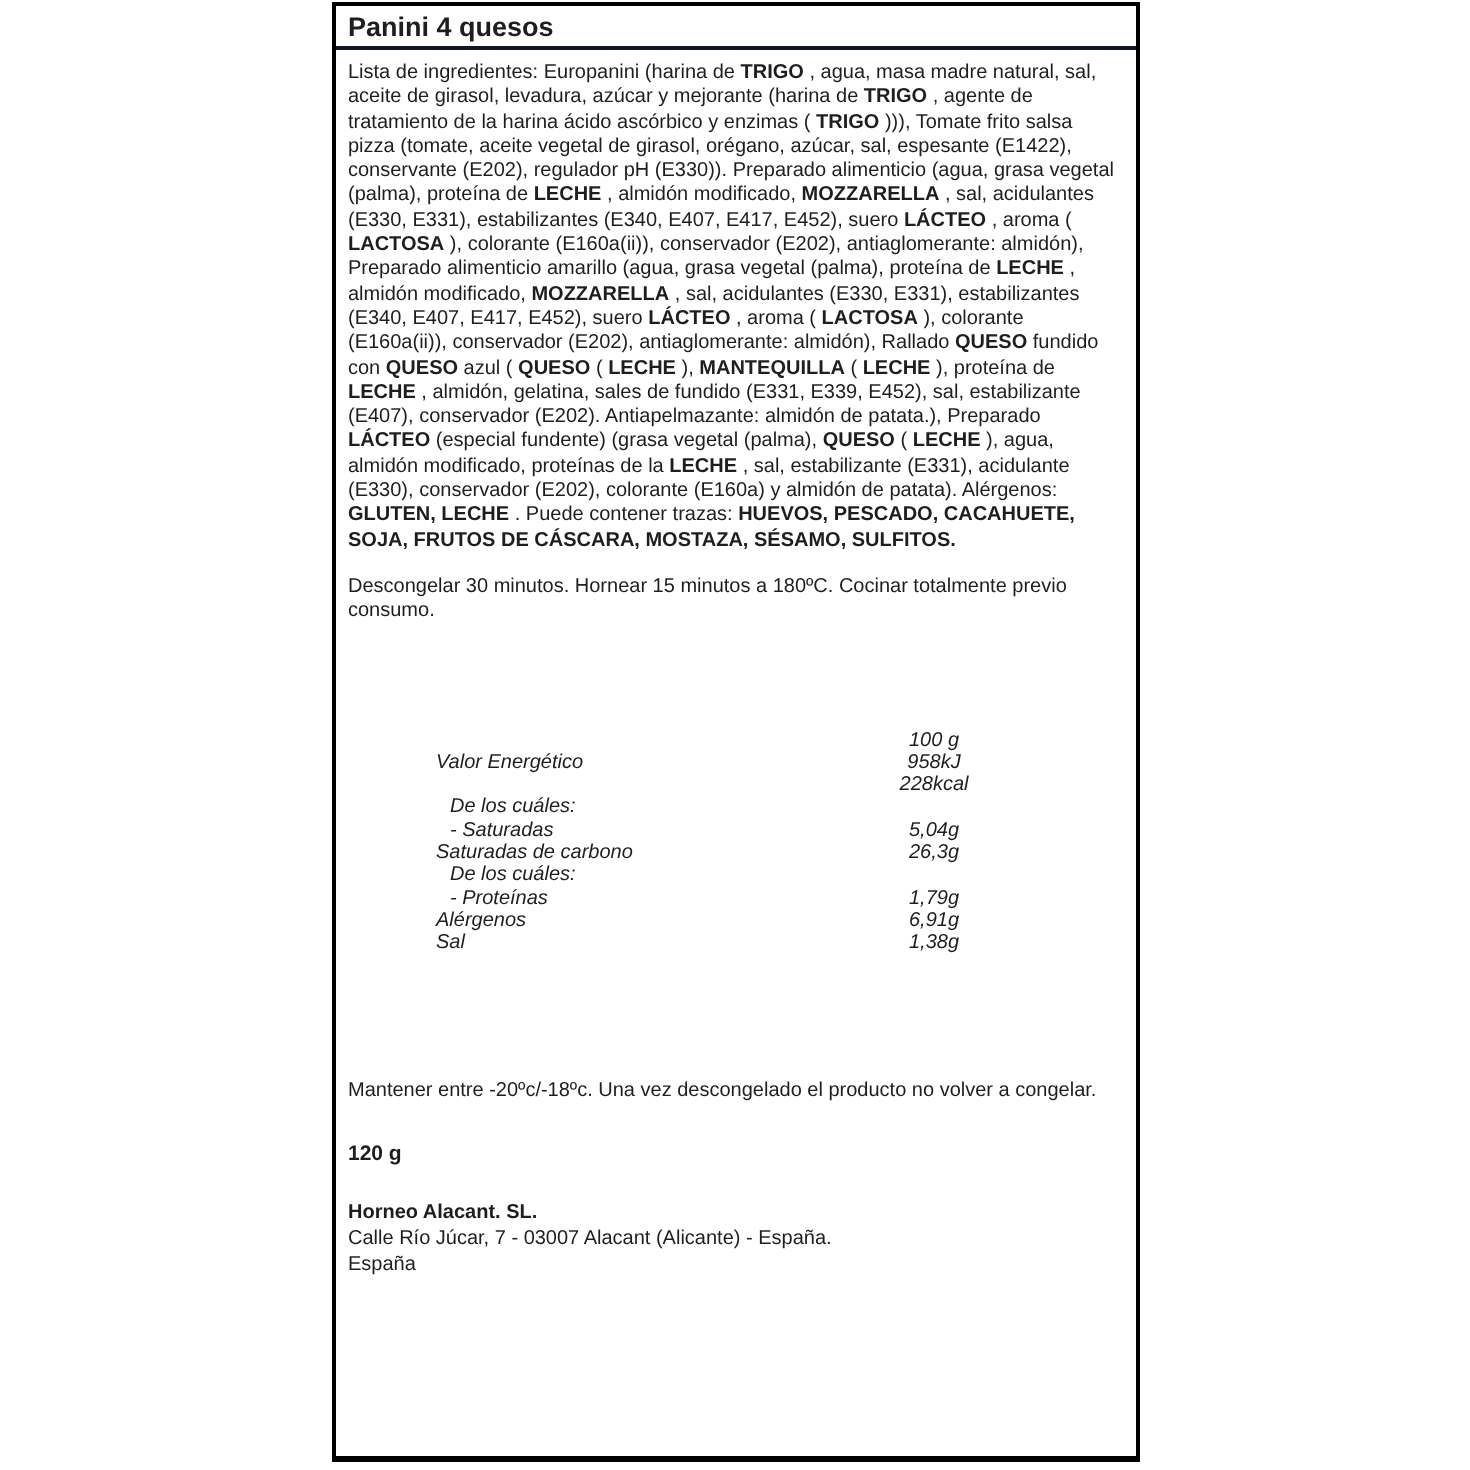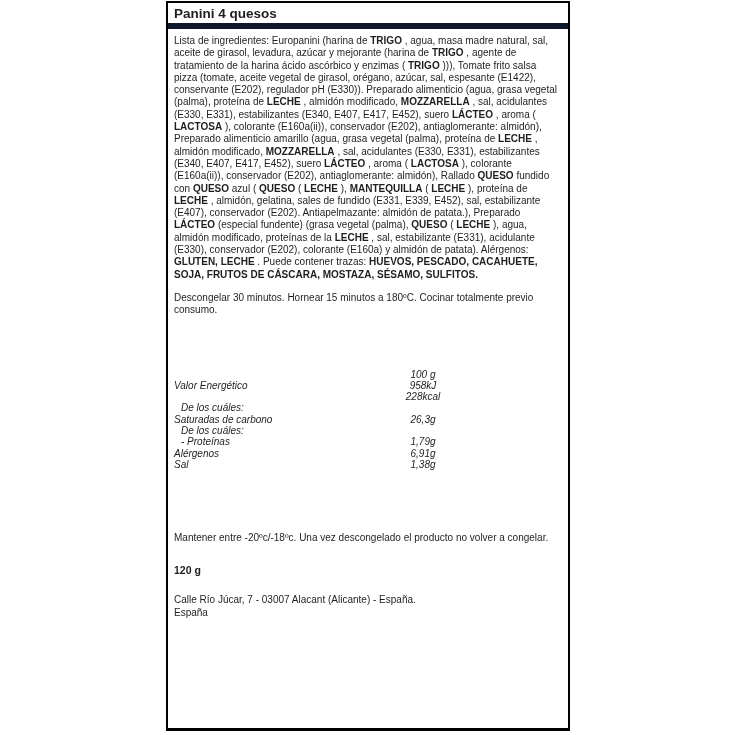--- a/index.html
+++ b/index.html
@@ -8,30 +8,30 @@
 
   .label-box {
     position:absolute; left:166px; top:1px;
     width:404px; height:730px;
     border:2px solid #000; border-bottom-width:3px;
     background:#fff;
   }
   .title {
     font-size:13.5px; font-weight:bold;
     padding:3px 6px 2px 6px;
-    border-bottom:6px solid #0f172a;
+    border-bottom:2px solid #0f172a;
   }
   .content { padding:4px 9px 0 6px; font-size:10px; line-height:12.3px; }
   .content b { font-weight:bold; }
   .ing { margin-top:2px; }
   .cook { margin-top:11px; }
 
   .nutrition { margin-top:52px; line-height:11.3px;font-style:italic; }
   .nrow { white-space:nowrap; }
-  .nlabel { display:inline-block; width:218px; vertical-align:top; }
+  .nlabel { display:inline-block; width:218px; vertical-align:top;margin-left:44px; }
   .nlabel.indent { padding-left:7px; }
   .nvalue { display:inline-block; width:62px; text-align:center; vertical-align:top; }
 
   .storage { margin-top:62px; }
   .weight  { margin-top:19px; font-weight:bold; font-size:10.5px; }
   .company { margin-top:17px; line-height:13px; }
   .company .name { font-weight:bold; }
 </style>
 </head>
 <body>
@@ -47,34 +47,36 @@
     <div class="nutrition">
       <div class="nrow"><span class="nlabel"></span><span class="nvalue">100 g</span></div>
 
         <div class="nrow"><span class="nlabel">Valor Energético</span><span class="nvalue">958kJ</span></div>
 
         <div class="nrow"><span class="nlabel"></span><span class="nvalue">228kcal</span></div>
 
 
         <div class="nrow"><span class="nlabel indent">De los cuáles:</span><span class="nvalue"></span></div>
 
+        <div class="nrow"><span class="nlabel indent">- Saturadas</span><span class="nvalue">5,04g</span></div>
 
         <div class="nrow"><span class="nlabel">Saturadas de carbono</span><span class="nvalue">26,3g</span></div>
 
         <div class="nrow"><span class="nlabel indent">De los cuáles:</span><span class="nvalue"></span></div>
 
         <div class="nrow"><span class="nlabel indent">- Proteínas</span><span class="nvalue">1,79g</span></div>
 
         <div class="nrow"><span class="nlabel">Alérgenos</span><span class="nvalue">6,91g</span></div>
 
         <div class="nrow"><span class="nlabel">Sal</span><span class="nvalue">1,38g</span></div>
       </div>
 
     <p class="storage">Mantener entre -20ºc/-18ºc. Una vez descongelado el producto no volver a congelar.</p>
 
     <p class="weight">120 g</p>
 
     <div class="company">
+      <p class="name">Horneo Alacant. SL.</p>
       <p>Calle Río Júcar, 7 - 03007 Alacant (Alicante) - España.</p>
       <p>España</p>
     </div>
   </div>
 </div>
 
 </body></html>

